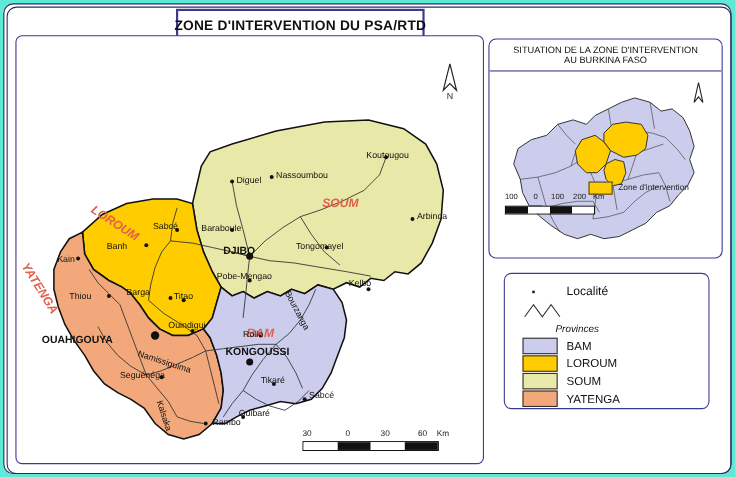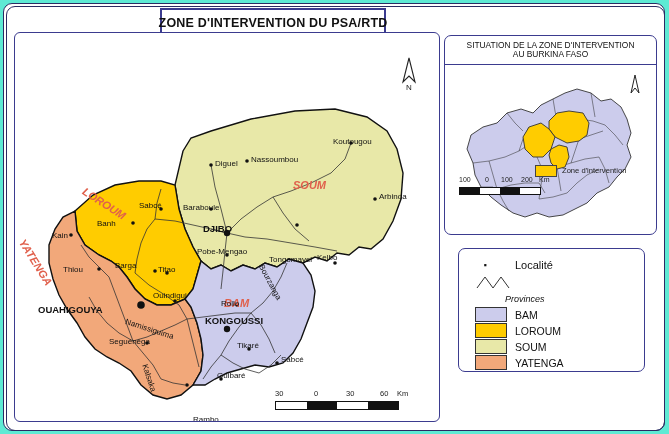--- a/index.html
+++ b/index.html
@@ -183,34 +183,34 @@
 
     <span class="mlab city" style="left:188px;top:190px;">DJIBO</span>
     <span class="mlab city" style="left:23px;top:271px;">OUAHIGOUYA</span>
     <span class="mlab city" style="left:190px;top:282px;">KONGOUSSI</span>
 
     <span class="mlab" style="left:200px;top:126px;">Diguel</span>
     <span class="mlab" style="left:236px;top:122px;">Nassoumbou</span>
     <span class="mlab" style="left:318px;top:104px;">Koutougou</span>
     <span class="mlab" style="left:364px;top:159px;">Arbinda</span>
     <span class="mlab" style="left:168px;top:170px;">Baraboule</span>
-    <span class="mlab" style="left:254px;top:186px;margin-top:36px;">Tongomayel</span>
+    <span class="mlab" style="left:254px;top:186px;">Tongomayel</span>
     <span class="mlab" style="left:302px;top:220px;">Kelbo</span>
     <span class="mlab" style="left:182px;top:214px;">Pobe-Mengao</span>
     <span class="mlab" style="left:124px;top:168px;">Sabcé</span>
     <span class="mlab" style="left:143px;top:232px;">Titao</span>
     <span class="mlab" style="left:138px;top:258px;">Ouindigui</span>
     <span class="mlab" style="left:37px;top:198px;">Kain</span>
     <span class="mlab" style="left:82px;top:186px;">Banh</span>
     <span class="mlab" style="left:48px;top:232px;">Thiou</span>
     <span class="mlab" style="left:100px;top:228px;">Barga</span>
     <span class="rot-small" style="left:112px;top:284px;transform:rotate(18deg);">Namissiguima</span>
     <span class="mlab" style="left:94px;top:304px;">Seguénéga</span>
     <span class="rot-small" style="left:134px;top:330px;transform:rotate(72deg);">Kalsaka</span>
-    <span class="mlab" style="left:178px;top:346px;margin-top:36px;">Rambo</span>
+    <span class="mlab" style="left:178px;top:346px;">Rambo</span>
     <span class="mlab" style="left:206px;top:266px;">Rollo</span>
     <span class="rot-small" style="left:250px;top:230px;transform:rotate(62deg);">Bourzanga</span>
     <span class="mlab" style="left:222px;top:308px;">Tikaré</span>
     <span class="mlab" style="left:266px;top:322px;">Sabcé</span>
     <span class="mlab" style="left:202px;top:338px;">Guibaré</span>
   </div>
 
   <div class="north">
     <svg width="22" height="30" viewBox="0 0 22 30">
       <path d="M11,2 L17,26 L11,20 L5,26 Z" fill="none" stroke="#222" stroke-width="1.1"></path>

